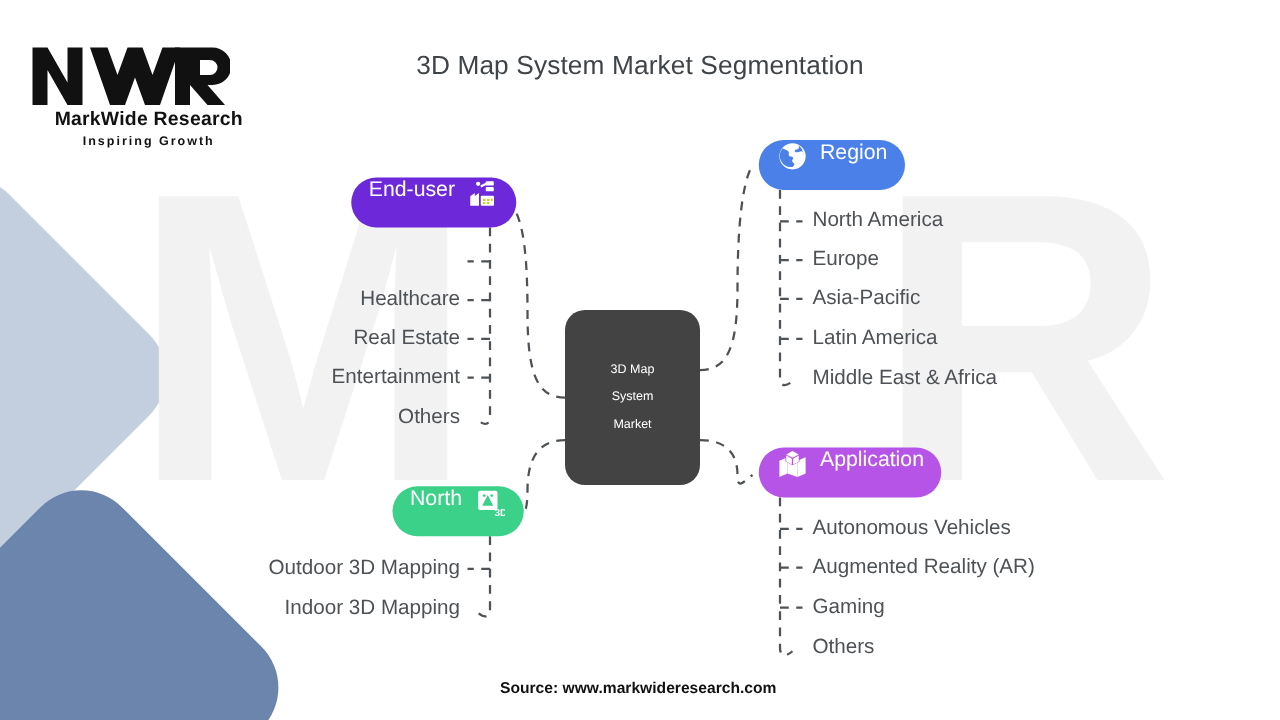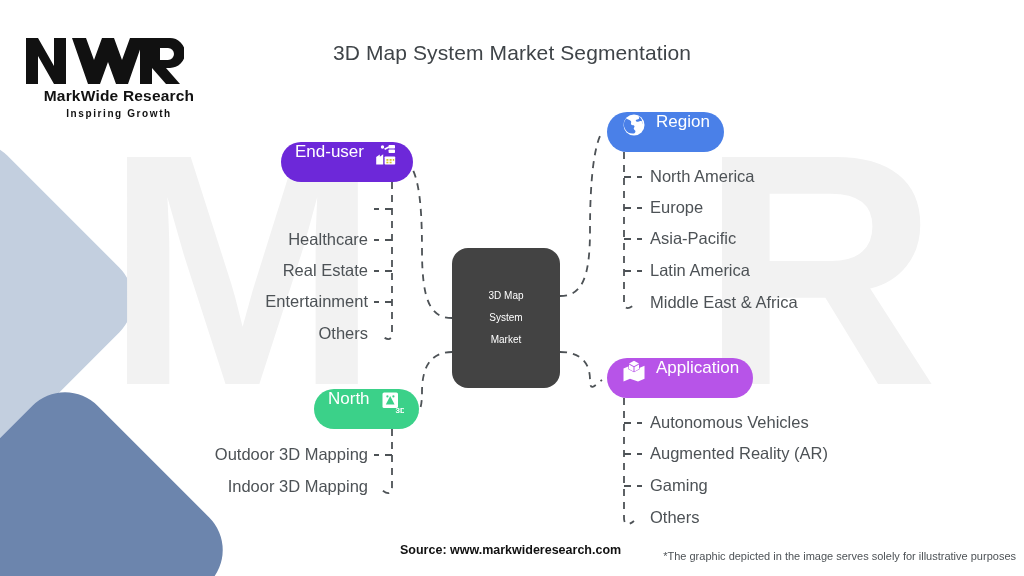--- a/index.html
+++ b/index.html
@@ -330,15 +330,14 @@
 
   <div class="item right-aligned" style="left:108px; top:445px; width:260px;">Outdoor 3D Mapping</div>
   <div class="item right-aligned" style="left:108px; top:477px; width:260px;">Indoor 3D Mapping</div>
 
   <div class="item left-aligned" style="left:650px; top:444px;">Augmented Reality (AR)</div>
   <div class="item left-aligned" style="left:650px; top:413px;">Autonomous Vehicles</div>
   <div class="item left-aligned" style="left:650px; top:476px;">Gaming</div>
   <div class="item left-aligned" style="left:650px; top:508px;">Others</div>
 
   <div id="source">Source: www.markwideresearch.com</div>
-  <div id="disclaimer">*The graphic depicted in the image serves solely for illustrative purposes</div>
 
 </div>
 
 </body></html>

